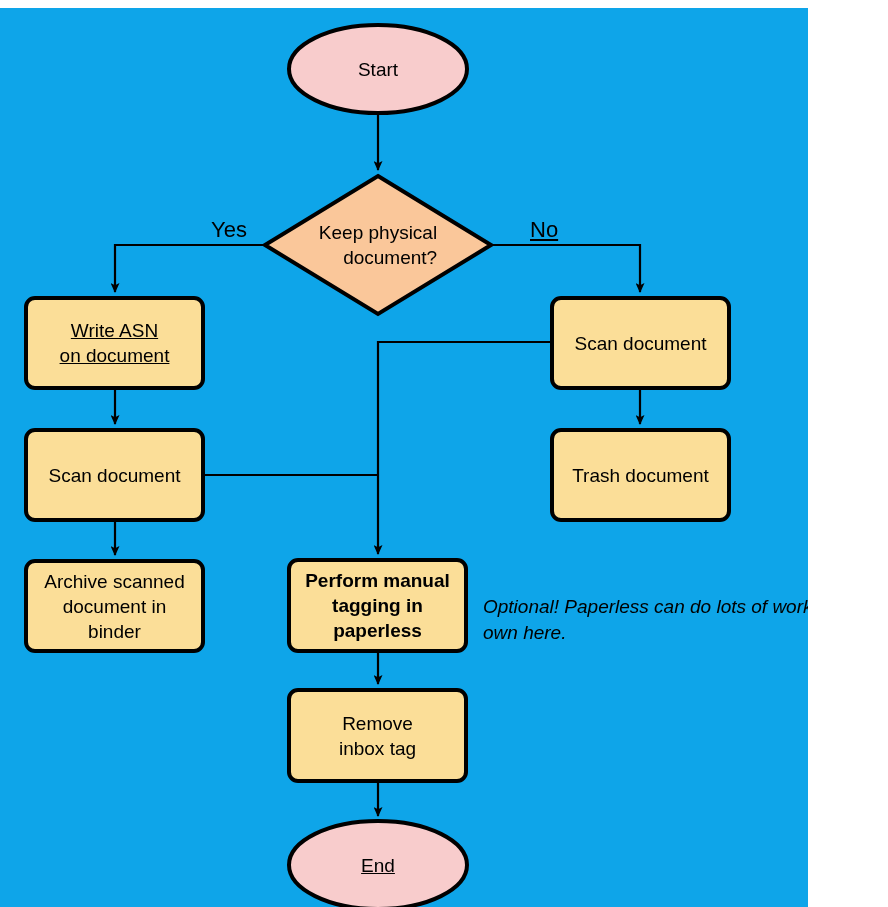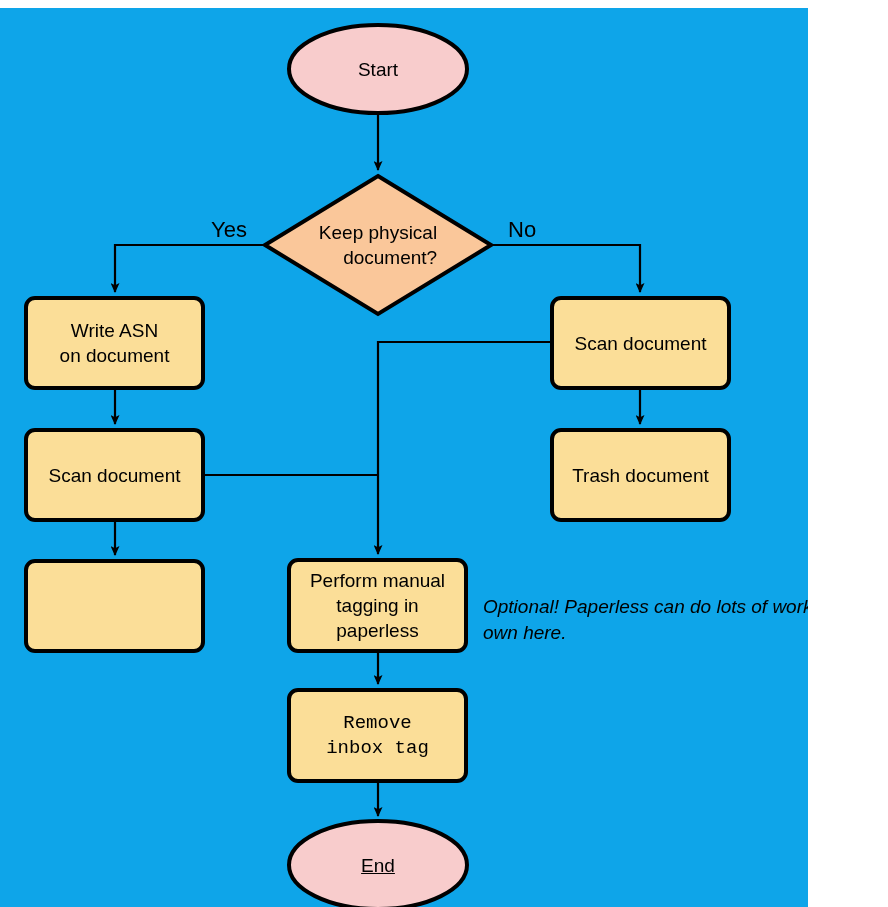--- a/index.html
+++ b/index.html
@@ -113,38 +113,41 @@
 
       <ellipse cx="378" cy="857" rx="89" ry="44" fill="#F8CCCC" stroke-width="4"></ellipse>
     </g>
   </svg>
 
   <div class="node-label" style="left:289px; top:17px; width:178px; height:88px;">Start</div>
 
   <div class="node-label" style="left:289px; top:193px; width:178px; height:88px;text-align:right;">Keep physical
 document?</div>
 
-  <div class="node-label" style="left:26px; top:290px; width:177px; height:90px;">Write ASN
+  <div class="node-label" style="left:26px; top:290px; width:177px; height:90px;text-decoration:underline;">Write ASN
 on document</div>
 
   <div class="node-label" style="left:26px; top:422px; width:177px; height:90px;">Scan document</div>
 
+  <div class="node-label" style="left:26px; top:553px; width:177px; height:90px;">Archive scanned
+document in
+binder</div>
 
   <div class="node-label" style="left:552px; top:290px; width:177px; height:90px;">Scan document</div>
 
   <div class="node-label" style="left:552px; top:422px; width:177px; height:90px;text-align:center;">Trash document</div>
 
-  <div class="node-label" style="left:289px; top:552px; width:177px; height:91px;">Perform manual
+  <div class="node-label" style="left:289px; top:552px; width:177px; height:91px;font-weight:bold;">Perform manual
 tagging in
 paperless</div>
 
-  <div class="node-label" style="left:289px; top:682px; width:177px; height:91px;font-family:Liberation Mono, monospace;">Remove
+  <div class="node-label" style="left:289px; top:682px; width:177px; height:91px;">Remove
 inbox tag</div>
 
   <div class="node-label" style="left:289px; top:813px; width:178px; height:88px;text-decoration:underline;">End</div>
 
   <div class="edge-label" style="left:211px; top:211px;">Yes</div>
 
-  <div class="edge-label" style="left:508px; top:211px;">No</div>
+  <div class="edge-label" style="left:530px; top:211px;text-decoration:underline;">No</div>
 
   <div class="note-text" style="left:483px; top:586px;">Optional! Paperless can do lots of work on its own here.</div>
 
 </div>
 
 </body></html>

